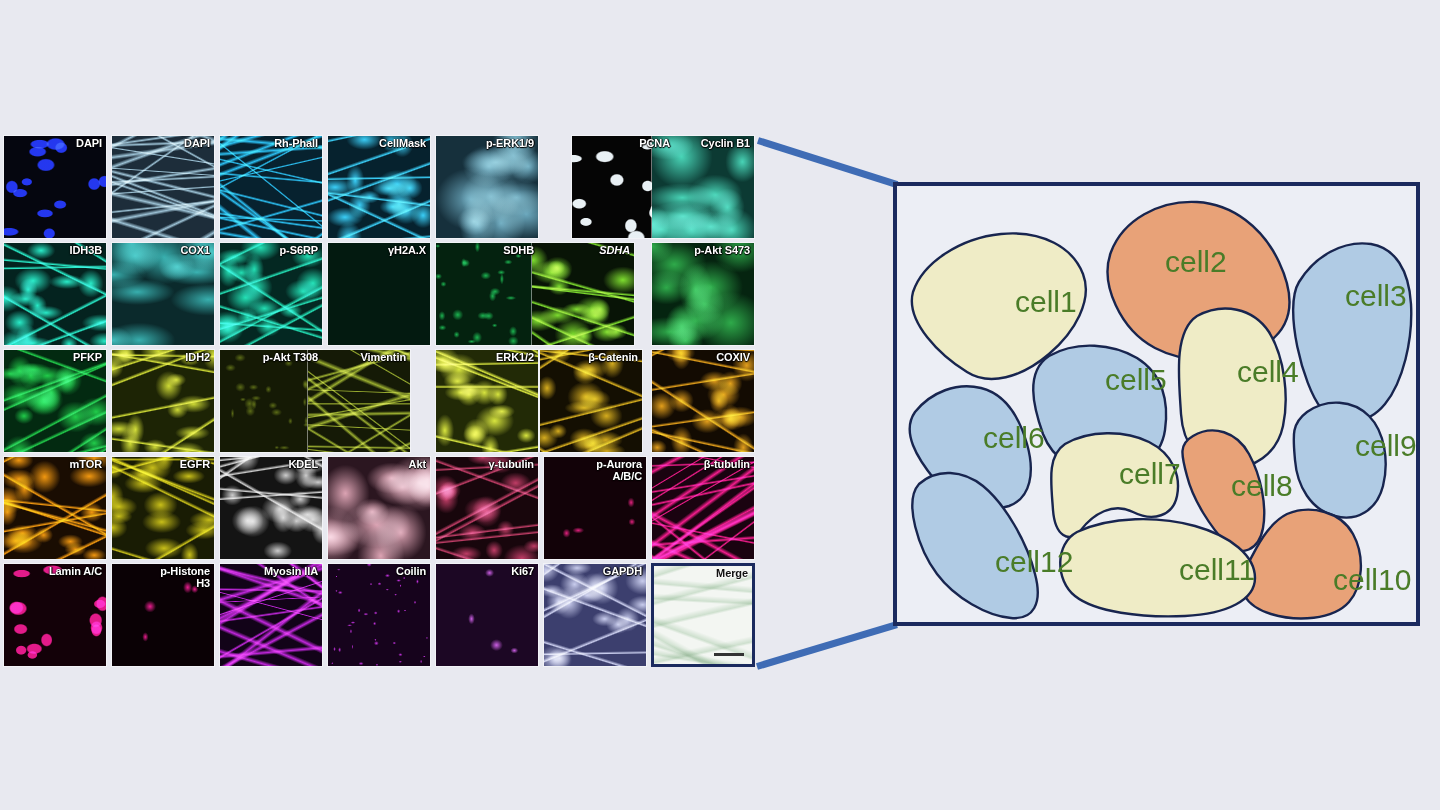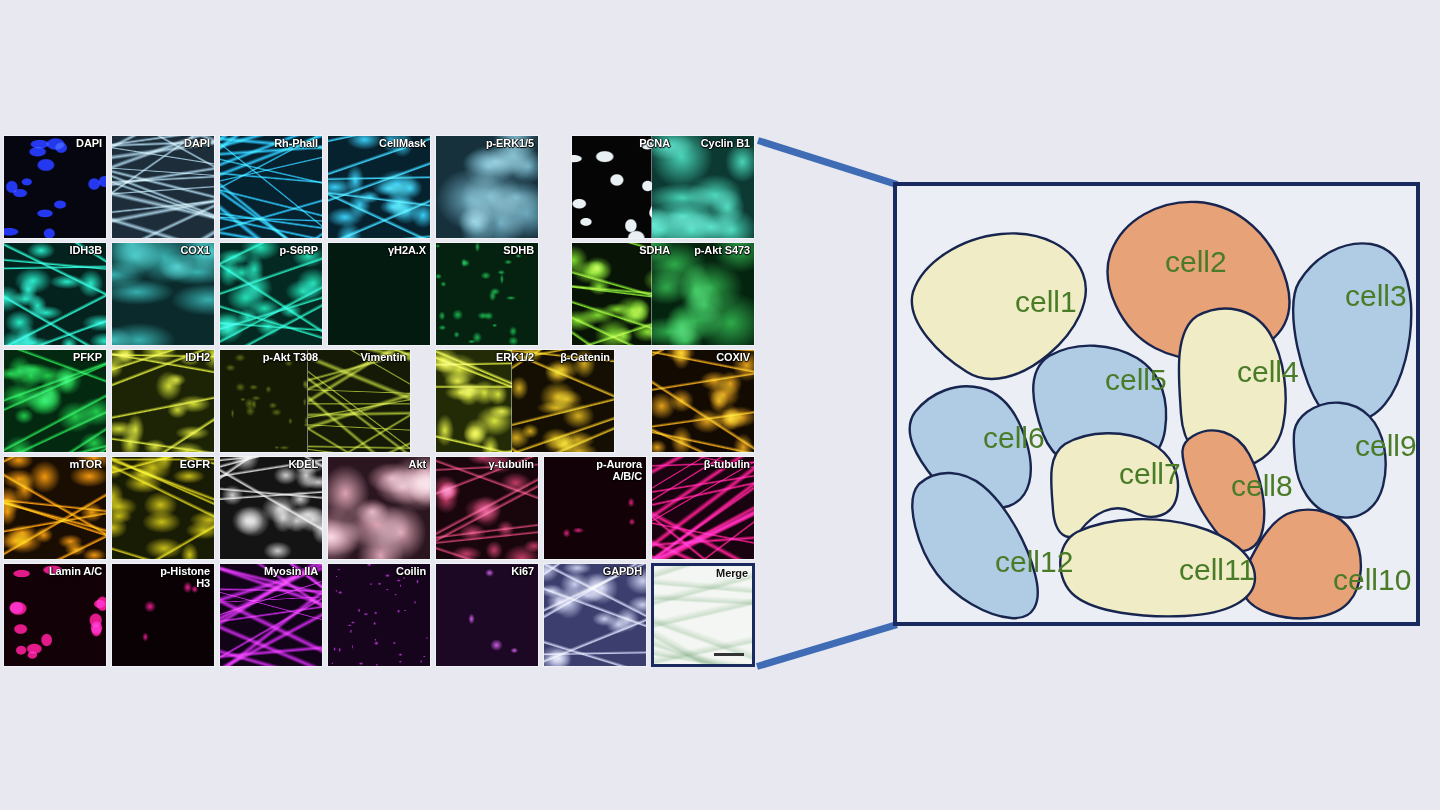--- a/index.html
+++ b/index.html
@@ -82,21 +82,21 @@
         <div class="tile" style="left: 216px;">
           <div class="tex" style="background: linear-gradient(-21deg, transparent 70.7%, rgb(37, 182, 240) 72.51%, transparent 74.68%), linear-gradient(-13deg, transparent 63.3%, rgb(37, 182, 240) 64.15%, transparent 65.17%), linear-gradient(8deg, transparent 19.6%, rgb(37, 182, 240) 20.87%, transparent 22.39%), linear-gradient(-4deg, transparent 81.2%, rgb(37, 182, 240) 83.25%, transparent 85.71%), linear-gradient(-16deg, transparent 89.8%, rgb(37, 182, 240) 91.92%, transparent 94.46%), linear-gradient(5deg, transparent 87.1%, rgb(37, 182, 240) 89.34%, transparent 92.03%), linear-gradient(12deg, transparent 14.7%, rgb(37, 182, 240) 16.05%, transparent 17.67%), linear-gradient(39deg, transparent 14.3%, rgb(37, 182, 240) 16.31%, transparent 18.72%), linear-gradient(39deg, transparent 27.5%, rgb(37, 182, 240) 28.86%, transparent 30.49%), linear-gradient(-34deg, transparent 96.1%, rgb(37, 182, 240) 98.06%, transparent 100.41%), linear-gradient(13deg, transparent 61.6%, rgb(37, 182, 240) 62.55%, transparent 63.69%), linear-gradient(-28deg, transparent 65.9%, rgb(37, 182, 240) 66.79%, transparent 67.86%), linear-gradient(39deg, transparent 50.4%, rgb(37, 182, 240) 51.13%, transparent 52.01%), linear-gradient(5deg, transparent 56.9%, rgb(37, 182, 240) 58.11%, transparent 59.56%), linear-gradient(-16deg, transparent 27.1%, rgb(37, 182, 240) 28.39%, transparent 29.94%), linear-gradient(10deg, transparent 2.6%, rgb(37, 182, 240) 4.32%, transparent 6.38%), linear-gradient(35deg, transparent 25.1%, rgb(37, 182, 240) 26.54%, transparent 28.27%), linear-gradient(14deg, transparent 36.3%, rgb(37, 182, 240) 37.5%, transparent 38.94%), linear-gradient(-21deg, transparent 77.8%, rgb(37, 182, 240) 79.57%, transparent 81.69%), linear-gradient(-36deg, transparent 91.2%, rgb(37, 182, 240) 93.27%, transparent 95.75%), linear-gradient(2deg, transparent 18.4%, rgb(37, 182, 240) 19.48%, transparent 20.78%), linear-gradient(-34deg, transparent 0.8%, rgb(37, 182, 240) 2.13%, transparent 3.73%) rgb(7, 34, 47); background-blend-mode: screen;"></div>
           <div class="cap">Rh-Phall</div>
         </div>
         <div class="tile" style="left: 324px;">
           <div class="tex" style="background: radial-gradient(26.2% 12.9% at 6.9% 50.2%, rgb(53, 198, 245) 0%, transparent 70%), radial-gradient(19.4% 23% at 69.6% 66.6%, rgb(53, 198, 245) 0%, transparent 70%), radial-gradient(25.2% 14.3% at 35.7% 3.5%, rgb(53, 198, 245) 0%, transparent 70%), radial-gradient(14.4% 9% at 40.8% 59.8%, rgb(53, 198, 245) 0%, transparent 70%), radial-gradient(15.7% 17.9% at 72.7% 8.3%, rgb(53, 198, 245) 0%, transparent 70%), radial-gradient(23.7% 10.6% at 59.8% 51.4%, rgb(53, 198, 245) 0%, transparent 70%), radial-gradient(12.6% 21.7% at 26.7% 43.5%, rgb(53, 198, 245) 0%, transparent 70%), radial-gradient(25.6% 13.8% at 16.6% 79.6%, rgb(53, 198, 245) 0%, transparent 70%), radial-gradient(17.9% 15.6% at 80.2% 51.1%, rgb(53, 198, 245) 0%, transparent 70%), radial-gradient(15.6% 18.3% at 31% 67.9%, rgb(53, 198, 245) 0%, transparent 70%), radial-gradient(27.8% 20% at 67.9% 47.2%, rgb(53, 198, 245) 0%, transparent 70%), radial-gradient(18.7% 10.8% at 63.6% 69.4%, rgb(53, 198, 245) 0%, transparent 70%), radial-gradient(18% 22.1% at 20.6% 99.7%, rgb(53, 198, 245) 0%, transparent 70%), radial-gradient(16.9% 18% at 93.2% 77.8%, rgb(53, 198, 245) 0%, transparent 70%), radial-gradient(20.7% 19.5% at 76.6% 72.8%, rgb(53, 198, 245) 0%, transparent 70%), radial-gradient(14.4% 14.6% at 62% 5.6%, rgb(53, 198, 245) 0%, transparent 70%), linear-gradient(7deg, transparent 38.1%, rgb(53, 198, 245) 39.1%, transparent 41.1%), linear-gradient(-1deg, transparent 57.2%, rgb(53, 198, 245) 58.2%, transparent 60.2%), linear-gradient(25deg, transparent 28.1%, rgb(53, 198, 245) 29.1%, transparent 31.1%), linear-gradient(-6deg, transparent 0.1%, rgb(53, 198, 245) 1.1%, transparent 3.1%), linear-gradient(-20deg, transparent 52.3%, rgb(53, 198, 245) 53.3%, transparent 55.3%), linear-gradient(-19deg, transparent 71%, rgb(53, 198, 245) 72%, transparent 74%), linear-gradient(-12deg, transparent 94.6%, rgb(53, 198, 245) 95.6%, transparent 97.6%), linear-gradient(-23deg, transparent 24.2%, rgb(53, 198, 245) 25.2%, transparent 27.2%) rgb(6, 34, 46); background-blend-mode: screen;"></div>
           <div class="cap">CellMask</div>
         </div>
         <div class="tile" style="left: 432px;">
           <div class="tex" style="background: radial-gradient(22.9% 21.5% at 90.4% 29.8%, rgb(93, 147, 168) 0%, transparent 78%), radial-gradient(29.2% 35.3% at 75.9% 19.5%, rgb(93, 147, 168) 0%, transparent 78%), radial-gradient(43.6% 38.9% at 33.9% 61.9%, rgb(93, 147, 168) 0%, transparent 78%), radial-gradient(32.7% 26.7% at 51.9% 29.8%, rgb(93, 147, 168) 0%, transparent 78%), radial-gradient(42.7% 18.8% at 58.4% 25.7%, rgb(93, 147, 168) 0%, transparent 78%), radial-gradient(28.8% 26.6% at 78.1% 3.9%, rgb(93, 147, 168) 0%, transparent 78%), radial-gradient(38.3% 33.6% at 54.1% 59.5%, rgb(93, 147, 168) 0%, transparent 78%), radial-gradient(21.1% 17.5% at 37.1% 83.8%, rgb(93, 147, 168) 0%, transparent 78%), radial-gradient(22.4% 34.7% at 40.7% 86.6%, rgb(93, 147, 168) 0%, transparent 78%), radial-gradient(30.5% 34.4% at 63.7% 85.4%, rgb(93, 147, 168) 0%, transparent 78%), radial-gradient(38.8% 23.3% at 78.8% 60.3%, rgb(93, 147, 168) 0%, transparent 78%), radial-gradient(42.9% 31.3% at 88.6% 76.8%, rgb(93, 147, 168) 0%, transparent 78%) rgb(22, 48, 60); background-blend-mode: screen;"></div>
-          <div class="cap">p-ERK1/5</div>
+          <div class="cap">p-ERK1/9</div>
         </div>
         <div class="tile" style="left: 568px;">
           <div class="tex" style="background: radial-gradient(9.2% 6% at 74% 9.3%, rgb(232, 240, 244) 0%, rgb(232, 240, 244) 58%, transparent 72%), radial-gradient(8.3% 8.6% at 82.3% 72.4%, rgb(232, 240, 244) 0%, rgb(232, 240, 244) 58%, transparent 72%), radial-gradient(13% 8.2% at 32.1% 20.2%, rgb(232, 240, 244) 0%, rgb(232, 240, 244) 58%, transparent 72%), radial-gradient(12.3% 10.3% at 63% 99.8%, rgb(232, 240, 244) 0%, rgb(232, 240, 244) 58%, transparent 72%), radial-gradient(9.8% 8.6% at 44% 43.1%, rgb(232, 240, 244) 0%, rgb(232, 240, 244) 58%, transparent 72%), radial-gradient(13.3% 9.6% at 96.3% 56.4%, rgb(232, 240, 244) 0%, rgb(232, 240, 244) 58%, transparent 72%), radial-gradient(8.9% 8.4% at 81.5% 75.4%, rgb(232, 240, 244) 0%, rgb(232, 240, 244) 58%, transparent 72%), radial-gradient(8.6% 9.7% at 57.7% 87.9%, rgb(232, 240, 244) 0%, rgb(232, 240, 244) 58%, transparent 72%), radial-gradient(12.6% 5.5% at 1.3% 22.2%, rgb(232, 240, 244) 0%, rgb(232, 240, 244) 58%, transparent 72%), radial-gradient(10.7% 10.2% at 96.4% 2.9%, rgb(232, 240, 244) 0%, rgb(232, 240, 244) 58%, transparent 72%), radial-gradient(9.5% 9.9% at 89.8% 73.4%, rgb(232, 240, 244) 0%, rgb(232, 240, 244) 58%, transparent 72%), radial-gradient(8.5% 5.9% at 13.7% 84.2%, rgb(232, 240, 244) 0%, rgb(232, 240, 244) 58%, transparent 72%), radial-gradient(8.3% 7.8% at 74.2% 49%, rgb(232, 240, 244) 0%, rgb(232, 240, 244) 58%, transparent 72%), radial-gradient(10.2% 7.2% at 7.1% 66.4%, rgb(232, 240, 244) 0%, rgb(232, 240, 244) 58%, transparent 72%) rgb(5, 5, 5); background-blend-mode: screen;"></div>
           <div class="cap">PCNA</div>
         </div>
         <div class="tile" style="left: 648px;">
           <div class="tex" style="background: radial-gradient(35% 18.9% at 57.6% 88.9%, rgb(63, 199, 164) 0%, transparent 78%), radial-gradient(21.4% 25.8% at 88.6% 25.3%, rgb(63, 199, 164) 0%, transparent 78%), radial-gradient(44.5% 18.4% at 30.3% 78.6%, rgb(63, 199, 164) 0%, transparent 78%), radial-gradient(21.7% 23.9% at 74% 69.8%, rgb(63, 199, 164) 0%, transparent 78%), radial-gradient(47.3% 18.1% at 29.7% 60.5%, rgb(63, 199, 164) 0%, transparent 78%), radial-gradient(33.7% 18.4% at 14.6% 8.9%, rgb(63, 199, 164) 0%, transparent 78%), radial-gradient(44.8% 25.4% at 8.9% 91.4%, rgb(63, 199, 164) 0%, transparent 78%), radial-gradient(31.7% 28.2% at 78.2% 92%, rgb(63, 199, 164) 0%, transparent 78%), radial-gradient(34.3% 25.5% at 61.8% 57.7%, rgb(63, 199, 164) 0%, transparent 78%), radial-gradient(38.9% 39.4% at 29% 20.5%, rgb(63, 199, 164) 0%, transparent 78%), radial-gradient(21.2% 24.1% at 0.7% 86.5%, rgb(63, 199, 164) 0%, transparent 78%), radial-gradient(37% 31.8% at 38.7% 91.7%, rgb(63, 199, 164) 0%, transparent 78%) rgb(12, 58, 51); background-blend-mode: screen;"></div>
           <div class="cap">Cyclin B1</div>
         </div>
       </div>
@@ -114,21 +114,21 @@
           <div class="cap">p-S6RP</div>
         </div>
         <div class="tile" style="left: 324px;">
           <div class="tex" style="background: rgb(3, 26, 16); background-blend-mode: screen;"></div>
           <div class="cap">γH2A.X</div>
         </div>
         <div class="tile" style="left: 432px;">
           <div class="tex" style="background: radial-gradient(5% 6.3% at 75.6% 86.6%, rgb(24, 168, 69) 0%, transparent 80%), radial-gradient(3.8% 4.1% at 20.2% 89.8%, rgb(24, 168, 69) 0%, transparent 80%), radial-gradient(6.8% 6.8% at 21.3% 70.4%, rgb(24, 168, 69) 0%, transparent 80%), radial-gradient(4.9% 4.7% at 29.3% 19.7%, rgb(24, 168, 69) 0%, transparent 80%), radial-gradient(6.4% 4.6% at 57.9% 47.6%, rgb(24, 168, 69) 0%, transparent 80%), radial-gradient(4.1% 5.8% at 5.9% 71.4%, rgb(24, 168, 69) 0%, transparent 80%), radial-gradient(6.8% 4.7% at 46% 71.3%, rgb(24, 168, 69) 0%, transparent 80%), radial-gradient(3.8% 2.6% at 80.8% 12.7%, rgb(24, 168, 69) 0%, transparent 80%), radial-gradient(2.4% 6.7% at 64.6% 35.3%, rgb(24, 168, 69) 0%, transparent 80%), radial-gradient(4.1% 4.5% at 92.4% 8%, rgb(24, 168, 69) 0%, transparent 80%), radial-gradient(4.4% 6.6% at 55.5% 52%, rgb(24, 168, 69) 0%, transparent 80%), radial-gradient(4.9% 3% at 64% 28.8%, rgb(24, 168, 69) 0%, transparent 80%), radial-gradient(5.1% 2.4% at 35% 96.6%, rgb(24, 168, 69) 0%, transparent 80%), radial-gradient(6.4% 4.8% at 48.8% 32%, rgb(24, 168, 69) 0%, transparent 80%), radial-gradient(5% 3% at 70.8% 18.7%, rgb(24, 168, 69) 0%, transparent 80%), radial-gradient(3.1% 6.8% at 40.6% 3.8%, rgb(24, 168, 69) 0%, transparent 80%), radial-gradient(3.3% 5.6% at 27.2% 19.3%, rgb(24, 168, 69) 0%, transparent 80%), radial-gradient(6.1% 5.1% at 51.7% 71.5%, rgb(24, 168, 69) 0%, transparent 80%), radial-gradient(6.5% 6% at 75.8% 96.1%, rgb(24, 168, 69) 0%, transparent 80%), radial-gradient(3.3% 2.4% at 57.5% 80.8%, rgb(24, 168, 69) 0%, transparent 80%), radial-gradient(6.4% 2.5% at 73.4% 53.9%, rgb(24, 168, 69) 0%, transparent 80%), radial-gradient(3.6% 3.4% at 7.3% 40.3%, rgb(24, 168, 69) 0%, transparent 80%), radial-gradient(4.8% 3.4% at 6.3% 83%, rgb(24, 168, 69) 0%, transparent 80%), radial-gradient(4.3% 3.6% at 2.4% 32.7%, rgb(24, 168, 69) 0%, transparent 80%), radial-gradient(2.8% 2.2% at 1.8% 3%, rgb(24, 168, 69) 0%, transparent 80%), radial-gradient(6% 7% at 40.3% 92.6%, rgb(24, 168, 69) 0%, transparent 80%) rgb(4, 34, 15); background-blend-mode: screen;"></div>
           <div class="cap">SDHB</div>
         </div>
-        <div class="tile" style="left: 568px;">
+        <div class="tile" style="left: 528px; font-style: italic;">
           <div class="tex" style="background: radial-gradient(25.2% 20.2% at 59.2% 66.2%, rgb(121, 217, 42) 0%, transparent 70%), radial-gradient(15.6% 12.2% at 26.6% 42.7%, rgb(121, 217, 42) 0%, transparent 70%), radial-gradient(27.5% 16.6% at 19.5% 28.8%, rgb(121, 217, 42) 0%, transparent 70%), radial-gradient(26.2% 22.9% at 40.4% 89.7%, rgb(121, 217, 42) 0%, transparent 70%), radial-gradient(19.4% 9% at 43.6% 65%, rgb(121, 217, 42) 0%, transparent 70%), radial-gradient(12.1% 10.1% at 24.1% 23.9%, rgb(121, 217, 42) 0%, transparent 70%), radial-gradient(21.3% 14.1% at 73.4% 87.2%, rgb(121, 217, 42) 0%, transparent 70%), radial-gradient(20.8% 20.8% at 1.3% 16.9%, rgb(121, 217, 42) 0%, transparent 70%), radial-gradient(24.6% 12.5% at 25.1% 70.8%, rgb(121, 217, 42) 0%, transparent 70%), radial-gradient(21.2% 17.3% at 25% 25.5%, rgb(121, 217, 42) 0%, transparent 70%), radial-gradient(14.6% 15.1% at 66.5% 65.1%, rgb(121, 217, 42) 0%, transparent 70%), radial-gradient(27.6% 19% at 89% 36.3%, rgb(121, 217, 42) 0%, transparent 70%), radial-gradient(20.5% 13.8% at 61.8% 71.3%, rgb(121, 217, 42) 0%, transparent 70%), radial-gradient(27.3% 15% at 5.7% 76.2%, rgb(121, 217, 42) 0%, transparent 70%), radial-gradient(15.8% 10.9% at 82.6% 86.9%, rgb(121, 217, 42) 0%, transparent 70%), radial-gradient(13.8% 12.9% at 50.4% 91.1%, rgb(121, 217, 42) 0%, transparent 70%), linear-gradient(25deg, transparent 17%, rgb(121, 217, 42) 18%, transparent 20%), linear-gradient(7deg, transparent 49.6%, rgb(121, 217, 42) 50.6%, transparent 52.6%), linear-gradient(16deg, transparent 89.4%, rgb(121, 217, 42) 90.4%, transparent 92.4%), linear-gradient(-18deg, transparent 19.3%, rgb(121, 217, 42) 20.3%, transparent 22.3%), linear-gradient(5deg, transparent 51.6%, rgb(121, 217, 42) 52.6%, transparent 54.6%), linear-gradient(35deg, transparent 6%, rgb(121, 217, 42) 7%, transparent 9%), linear-gradient(16deg, transparent 54.1%, rgb(121, 217, 42) 55.1%, transparent 57.1%), linear-gradient(18deg, transparent 30.5%, rgb(121, 217, 42) 31.5%, transparent 33.5%) rgb(8, 20, 6); background-blend-mode: screen;"></div>
           <div class="cap">SDHA</div>
         </div>
         <div class="tile" style="left: 648px;">
           <div class="tex" style="background: radial-gradient(21.1% 33.9% at 42.8% 45.7%, rgb(42, 156, 62) 0%, transparent 78%), radial-gradient(22.4% 16.8% at 32.9% 95.6%, rgb(42, 156, 62) 0%, transparent 78%), radial-gradient(47.5% 18.8% at 17.7% 87.1%, rgb(42, 156, 62) 0%, transparent 78%), radial-gradient(25.4% 26.4% at 51.4% 59.7%, rgb(42, 156, 62) 0%, transparent 78%), radial-gradient(21.2% 27.7% at 29.2% 82.4%, rgb(42, 156, 62) 0%, transparent 78%), radial-gradient(36.6% 25.9% at 42.4% 76.4%, rgb(42, 156, 62) 0%, transparent 78%), radial-gradient(25.6% 20.7% at 0.9% 3.2%, rgb(42, 156, 62) 0%, transparent 78%), radial-gradient(40.8% 29.7% at 21.9% 21%, rgb(42, 156, 62) 0%, transparent 78%), radial-gradient(34% 29.3% at 85.7% 6.3%, rgb(42, 156, 62) 0%, transparent 78%), radial-gradient(40.3% 32.8% at 57.7% 43.1%, rgb(42, 156, 62) 0%, transparent 78%), radial-gradient(43.7% 38.8% at 77.4% 78.2%, rgb(42, 156, 62) 0%, transparent 78%), radial-gradient(30.4% 21.3% at 14.1% 43.7%, rgb(42, 156, 62) 0%, transparent 78%) rgb(5, 36, 16); background-blend-mode: screen;"></div>
           <div class="cap">p-Akt S473</div>
         </div>
       </div>
       <div class="grid-row" style="top: 214px;">
         <div class="tile" style="left: 0px;">
@@ -144,21 +144,21 @@
           <div class="cap">p-Akt T308</div>
         </div>
         <div class="tile" style="left: 304px;">
           <div class="tex" style="background: linear-gradient(22deg, transparent 63.9%, rgb(143, 162, 42) 66.12%, transparent 68.78%), linear-gradient(2deg, transparent 58.2%, rgb(143, 162, 42) 58.93%, transparent 59.81%), linear-gradient(3deg, transparent 24.5%, rgb(143, 162, 42) 25.29%, transparent 26.24%), linear-gradient(-24deg, transparent 4.4%, rgb(143, 162, 42) 5.74%, transparent 7.35%), linear-gradient(37deg, transparent 39.6%, rgb(143, 162, 42) 40.94%, transparent 42.55%), linear-gradient(-24deg, transparent 71.8%, rgb(143, 162, 42) 73.34%, transparent 75.19%), linear-gradient(-10deg, transparent 42.7%, rgb(143, 162, 42) 43.58%, transparent 44.64%), linear-gradient(29deg, transparent 93.9%, rgb(143, 162, 42) 95.82%, transparent 98.12%), linear-gradient(-32deg, transparent 67.1%, rgb(143, 162, 42) 68.9%, transparent 71.06%), linear-gradient(1deg, transparent 4%, rgb(143, 162, 42) 5.28%, transparent 6.82%), linear-gradient(0deg, transparent 46.1%, rgb(143, 162, 42) 47.2%, transparent 48.52%), linear-gradient(-1deg, transparent 35.3%, rgb(143, 162, 42) 37.32%, transparent 39.74%), linear-gradient(31deg, transparent 13.1%, rgb(143, 162, 42) 14.29%, transparent 15.72%), linear-gradient(-31deg, transparent 21.3%, rgb(143, 162, 42) 22.45%, transparent 23.83%), linear-gradient(7deg, transparent 1.4%, rgb(143, 162, 42) 2.26%, transparent 3.29%), linear-gradient(19deg, transparent 95.2%, rgb(143, 162, 42) 96.26%, transparent 97.53%), linear-gradient(37deg, transparent 44.3%, rgb(143, 162, 42) 45.01%, transparent 45.86%), linear-gradient(14deg, transparent 90.5%, rgb(143, 162, 42) 92.86%, transparent 95.69%), linear-gradient(-15deg, transparent 75.2%, rgb(143, 162, 42) 76.55%, transparent 78.17%), linear-gradient(-18deg, transparent 40.3%, rgb(143, 162, 42) 42.33%, transparent 44.77%), linear-gradient(40deg, transparent 27.4%, rgb(143, 162, 42) 28.97%, transparent 30.85%), linear-gradient(30deg, transparent 78.1%, rgb(143, 162, 42) 78.8%, transparent 79.64%) rgb(21, 26, 6); background-blend-mode: screen;"></div>
           <div class="cap">Vimentin</div>
         </div>
         <div class="tile" style="left: 432px;">
           <div class="tex" style="background: radial-gradient(13.8% 15.7% at 60.7% 43.5%, rgb(210, 224, 58) 0%, transparent 70%), radial-gradient(18.4% 9.7% at 64.5% 60.2%, rgb(210, 224, 58) 0%, transparent 70%), radial-gradient(12.9% 22.8% at 8.7% 78.9%, rgb(210, 224, 58) 0%, transparent 70%), radial-gradient(23.5% 18.1% at 6.7% 9.6%, rgb(210, 224, 58) 0%, transparent 70%), radial-gradient(27.2% 21.8% at 57.5% 69.5%, rgb(210, 224, 58) 0%, transparent 70%), radial-gradient(20.4% 9.8% at 33.7% 38.8%, rgb(210, 224, 58) 0%, transparent 70%), radial-gradient(16.5% 13.8% at 37.9% 83.1%, rgb(210, 224, 58) 0%, transparent 70%), radial-gradient(23% 11.6% at 24.5% 41.7%, rgb(210, 224, 58) 0%, transparent 70%), radial-gradient(13.1% 10.4% at 88.4% 83.9%, rgb(210, 224, 58) 0%, transparent 70%), radial-gradient(19.6% 12% at 21% 30.6%, rgb(210, 224, 58) 0%, transparent 70%), radial-gradient(16.5% 16.4% at 32.2% 43.6%, rgb(210, 224, 58) 0%, transparent 70%), radial-gradient(17.6% 19.7% at 39.3% 80.9%, rgb(210, 224, 58) 0%, transparent 70%), radial-gradient(27.5% 22.2% at 22.6% 19%, rgb(210, 224, 58) 0%, transparent 70%), radial-gradient(18.2% 17.6% at 47.4% 41.8%, rgb(210, 224, 58) 0%, transparent 70%), radial-gradient(12.6% 19.2% at 53.3% 96.3%, rgb(210, 224, 58) 0%, transparent 70%), radial-gradient(18.7% 11.7% at 9.4% 14.7%, rgb(210, 224, 58) 0%, transparent 70%), linear-gradient(-9deg, transparent 3%, rgb(210, 224, 58) 4%, transparent 6%), linear-gradient(13deg, transparent 11.1%, rgb(210, 224, 58) 12.1%, transparent 14.1%), linear-gradient(33deg, transparent 97%, rgb(210, 224, 58) 98%, transparent 100%), linear-gradient(21deg, transparent 65.5%, rgb(210, 224, 58) 66.5%, transparent 68.5%), linear-gradient(-1deg, transparent 84.5%, rgb(210, 224, 58) 85.5%, transparent 87.5%), linear-gradient(0deg, transparent 62.6%, rgb(210, 224, 58) 63.6%, transparent 65.6%), linear-gradient(12deg, transparent 93.7%, rgb(210, 224, 58) 94.7%, transparent 96.7%), linear-gradient(23deg, transparent 68%, rgb(210, 224, 58) 69%, transparent 71%) rgb(34, 42, 6); background-blend-mode: screen;"></div>
           <div class="cap">ERK1/2</div>
         </div>
-        <div class="tile" style="left: 508px;">
+        <div class="tile" style="left: 536px;">
           <div class="tex" style="background: radial-gradient(17.3% 14.9% at 44.3% 23.1%, rgb(210, 167, 28) 0%, transparent 70%), radial-gradient(16.2% 20.9% at 70.9% 13.1%, rgb(210, 167, 28) 0%, transparent 70%), radial-gradient(13.2% 16.8% at 6.9% 37.3%, rgb(210, 167, 28) 0%, transparent 70%), radial-gradient(12.3% 10.3% at 17.8% 79.6%, rgb(210, 167, 28) 0%, transparent 70%), radial-gradient(20.5% 14.6% at 43.1% 86.9%, rgb(210, 167, 28) 0%, transparent 70%), radial-gradient(13.8% 14.5% at 52% 91.3%, rgb(210, 167, 28) 0%, transparent 70%), radial-gradient(26.4% 11.4% at 65.4% 99.1%, rgb(210, 167, 28) 0%, transparent 70%), radial-gradient(26% 21.7% at 45% 45.9%, rgb(210, 167, 28) 0%, transparent 70%), radial-gradient(24.5% 14.7% at 48.9% 19.4%, rgb(210, 167, 28) 0%, transparent 70%), radial-gradient(22% 13.5% at 53.7% 48.2%, rgb(210, 167, 28) 0%, transparent 70%), radial-gradient(27.4% 9.7% at 43.2% 56.7%, rgb(210, 167, 28) 0%, transparent 70%), radial-gradient(23.9% 12.8% at 64.4% 88.3%, rgb(210, 167, 28) 0%, transparent 70%), radial-gradient(26% 12% at 49.4% 93.6%, rgb(210, 167, 28) 0%, transparent 70%), radial-gradient(19.3% 15.8% at 4.3% 86.1%, rgb(210, 167, 28) 0%, transparent 70%), radial-gradient(22.7% 18.2% at 65.1% 64.6%, rgb(210, 167, 28) 0%, transparent 70%), radial-gradient(16.9% 16.2% at 19.2% 1.9%, rgb(210, 167, 28) 0%, transparent 70%), linear-gradient(32deg, transparent 0.6%, rgb(210, 167, 28) 1.6%, transparent 3.6%), linear-gradient(-33deg, transparent 88.1%, rgb(210, 167, 28) 89.1%, transparent 91.1%), linear-gradient(-23deg, transparent 14.9%, rgb(210, 167, 28) 15.9%, transparent 17.9%), linear-gradient(-19deg, transparent 23.2%, rgb(210, 167, 28) 24.2%, transparent 26.2%), linear-gradient(-14deg, transparent 39.9%, rgb(210, 167, 28) 40.9%, transparent 42.9%), linear-gradient(6deg, transparent 88.7%, rgb(210, 167, 28) 89.7%, transparent 91.7%), linear-gradient(23deg, transparent 67%, rgb(210, 167, 28) 68%, transparent 70%), linear-gradient(-11deg, transparent 90.9%, rgb(210, 167, 28) 91.9%, transparent 93.9%) rgb(20, 15, 2); background-blend-mode: screen;"></div>
           <div class="cap">β-Catenin</div>
         </div>
         <div class="tile" style="left: 648px;">
           <div class="tex" style="background: radial-gradient(20.7% 14.2% at 27.9% 2.6%, rgb(224, 154, 25) 0%, transparent 70%), radial-gradient(13.9% 18.2% at 77.2% 66%, rgb(224, 154, 25) 0%, transparent 70%), radial-gradient(13.4% 10.9% at 5.1% 95.6%, rgb(224, 154, 25) 0%, transparent 70%), radial-gradient(17.2% 16.5% at 28.9% 49.6%, rgb(224, 154, 25) 0%, transparent 70%), radial-gradient(13.8% 21.4% at 28.8% 4.3%, rgb(224, 154, 25) 0%, transparent 70%), radial-gradient(23.2% 19.1% at 70.2% 43.8%, rgb(224, 154, 25) 0%, transparent 70%), radial-gradient(20.2% 23% at 92.8% 15%, rgb(224, 154, 25) 0%, transparent 70%), radial-gradient(13.1% 17.8% at 65.5% 50%, rgb(224, 154, 25) 0%, transparent 70%), radial-gradient(19.9% 19% at 9.5% 55%, rgb(224, 154, 25) 0%, transparent 70%), radial-gradient(24.4% 14.9% at 86.3% 65.7%, rgb(224, 154, 25) 0%, transparent 70%), radial-gradient(22.4% 16.9% at 54.1% 69.8%, rgb(224, 154, 25) 0%, transparent 70%), radial-gradient(14.2% 20% at 89.5% 95.7%, rgb(224, 154, 25) 0%, transparent 70%), radial-gradient(24.5% 15.7% at 76.2% 68.2%, rgb(224, 154, 25) 0%, transparent 70%), radial-gradient(20.5% 13.9% at 61.3% 30.3%, rgb(224, 154, 25) 0%, transparent 70%), radial-gradient(16.8% 17.3% at 76.8% 32.8%, rgb(224, 154, 25) 0%, transparent 70%), radial-gradient(15.1% 20.7% at 29% 89.2%, rgb(224, 154, 25) 0%, transparent 70%), linear-gradient(3deg, transparent 98.3%, rgb(224, 154, 25) 99.3%, transparent 101.3%), linear-gradient(-9deg, transparent 65%, rgb(224, 154, 25) 66%, transparent 68%), linear-gradient(-8deg, transparent 32.9%, rgb(224, 154, 25) 33.9%, transparent 35.9%), linear-gradient(11deg, transparent 80.9%, rgb(224, 154, 25) 81.9%, transparent 83.9%), linear-gradient(-27deg, transparent 95.4%, rgb(224, 154, 25) 96.4%, transparent 98.4%), linear-gradient(12deg, transparent 14.8%, rgb(224, 154, 25) 15.8%, transparent 17.8%), linear-gradient(33deg, transparent 40.3%, rgb(224, 154, 25) 41.3%, transparent 43.3%), linear-gradient(24deg, transparent 13.8%, rgb(224, 154, 25) 14.8%, transparent 16.8%) rgb(19, 11, 2); background-blend-mode: screen;"></div>
           <div class="cap">COXIV</div>
         </div>
       </div>
       <div class="grid-row" style="top: 321px;">
         <div class="tile" style="left: 0px;">

